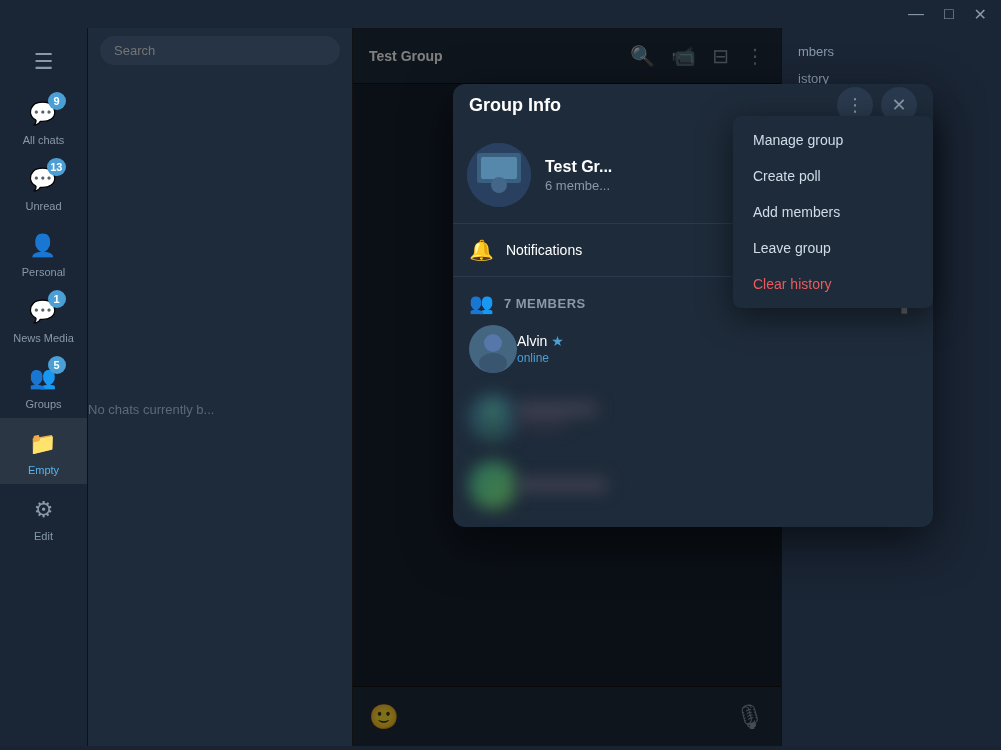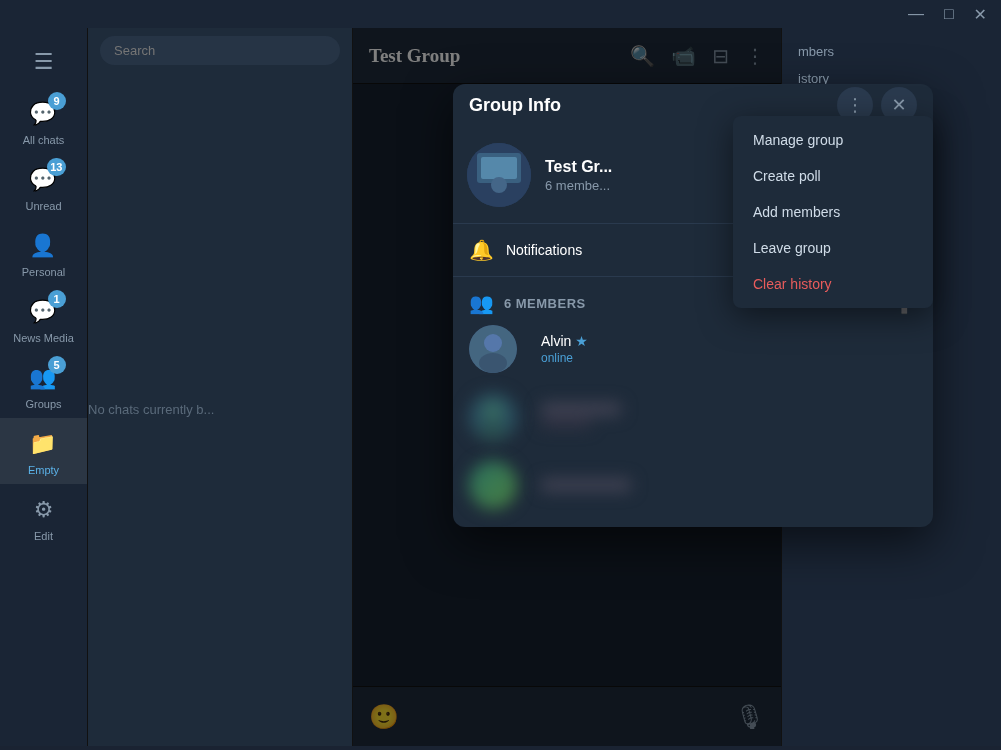--- a/index.html
+++ b/index.html
@@ -116,23 +116,22 @@
     .chat-header {
       height: 56px;
       background: #1e2b3a;
       display: flex;
       align-items: center;
       justify-content: space-between;
       padding: 0 16px;
       border-bottom: 1px solid #111;
     }
     .chat-header-title {
-      font-size: 19px;
+      font-size: 14px;
       font-weight: 600;
-      font-family: Liberation Serif, serif;
     }
     .chat-header-icons {
       display: flex;
       gap: 16px;
     }
     .header-icon {
       color: #8899aa;
       font-size: 20px;
       cursor: pointer;
     }
@@ -291,21 +290,21 @@
       color: #8899aa;
     }
     .add-member-btn {
       font-size: 20px;
       color: #8899aa;
       cursor: pointer;
     }
     .member-row {
       display: flex;
       align-items: center;
-      gap: 24px;
+      gap: 0;
       padding: 10px 0;
     }
     .member-avatar {
       width: 48px; height: 48px;
       border-radius: 50%;
       background: #3a5070;
       flex-shrink: 0;
       overflow: hidden;
       display: flex; align-items: center; justify-content: center;
     }
@@ -494,21 +493,21 @@
           <div class="toggle-thumb"></div>
         </div>
       </div>
 
       <div class="modal-divider2"></div>
 
       <div class="members-section">
         <div class="members-header">
           <div class="members-left">
             <span class="members-icon">👥</span>
-            <span class="members-title">6 MEMBERS</span>
+            <span class="members-title">7 MEMBERS</span>
           </div>
           <span class="add-member-btn">➕</span>
         </div>
 
         <div class="member-row">
           <div class="member-avatar">
             <svg width="48" height="48" viewBox="0 0 48 48">
               <circle cx="24" cy="24" r="24" fill="#446680"></circle>
               <circle cx="24" cy="18" r="9" fill="#5577aa"></circle>
               <ellipse cx="24" cy="38" rx="14" ry="10" fill="#3a5570"></ellipse>

